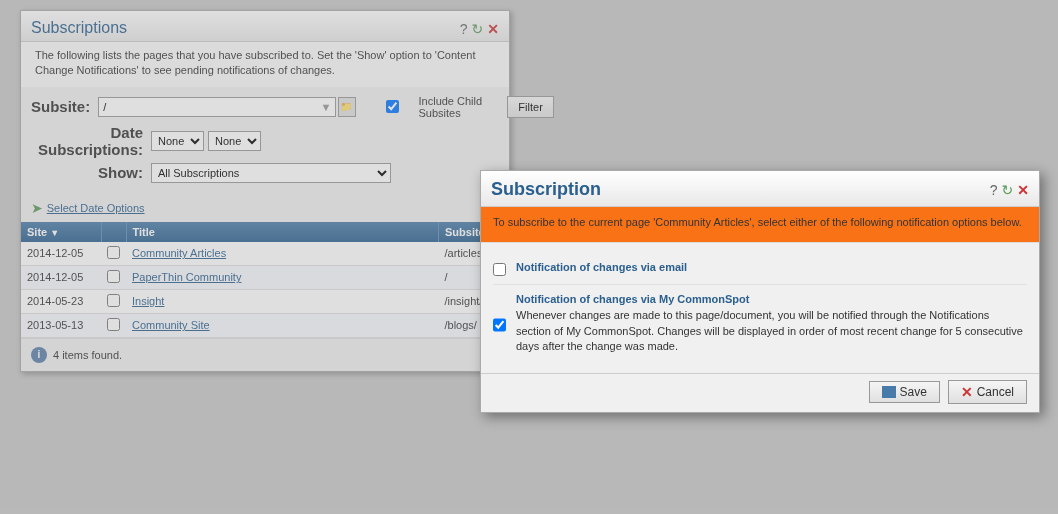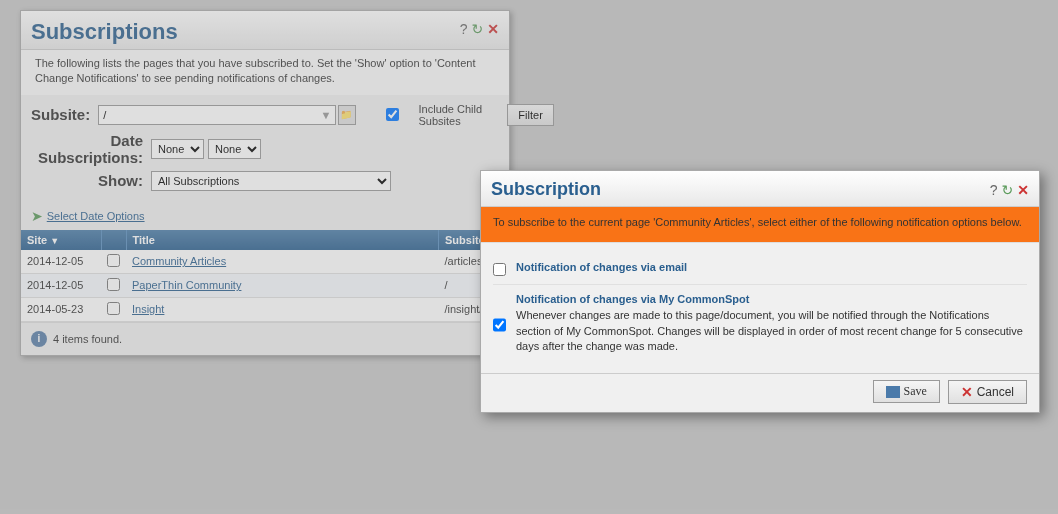--- a/index.html
+++ b/index.html
@@ -27,22 +27,22 @@
     .panel-header {
       background: linear-gradient(to bottom, #ffffff, #e8e8e8);
       padding: 8px 10px 4px 10px;
       border-bottom: 1px solid #ccc;
       display: flex;
       justify-content: space-between;
       align-items: flex-start;
     }
 
     .panel-title {
-      font-size: 22px;
-      font-weight: bold;
+      font-size: 16px;
+      font-weight: normal;
       color: #2a5f8f;
     }
 
     .panel-icons {
       display: flex;
       gap: 4px;
       align-items: center;
       margin-top: 2px;
     }
 
@@ -337,21 +337,20 @@
     .btn-save {
       display: flex;
       align-items: center;
       gap: 4px;
       background: linear-gradient(to bottom, #f5f5f5, #e0e0e0);
       border: 1px solid #999;
       padding: 3px 12px;
       font-size: 12px;
       cursor: pointer;
       color: #333;
-      font-family: Liberation Serif, serif;
     }
 
     .btn-cancel {
       display: flex;
       align-items: center;
       gap: 4px;
       background: linear-gradient(to bottom, #f5f5f5, #e0e0e0);
       border: 1px solid #999;
       padding: 3px 12px;
       font-size: 12px;
@@ -471,20 +470,26 @@
     <td class="col-cb"><input type="checkbox" style=""></td>
     <td class="col-title"><a>PaperThin Community</a></td>
     <td class="col-subsite">/</td>
   </tr>
         <tr>
     <td class="col-date">2014-05-23</td>
     <td class="col-cb"><input type="checkbox" style=""></td>
     <td class="col-title"><a>Insight</a></td>
     <td class="col-subsite">/insight/</td>
   </tr>
+        <tr>
+    <td class="col-date">2013-05-13</td>
+    <td class="col-cb"><input type="checkbox" style=""></td>
+    <td class="col-title"><a>Community Site</a></td>
+    <td class="col-subsite">/blogs/</td>
+  </tr>
       </tbody>
   </table>
 
   <div class="items-found">
     <div class="info-icon">i</div>
     <span>4 items found.</span>
   </div>
 </div>
 
 <div class="overlay"></div>

